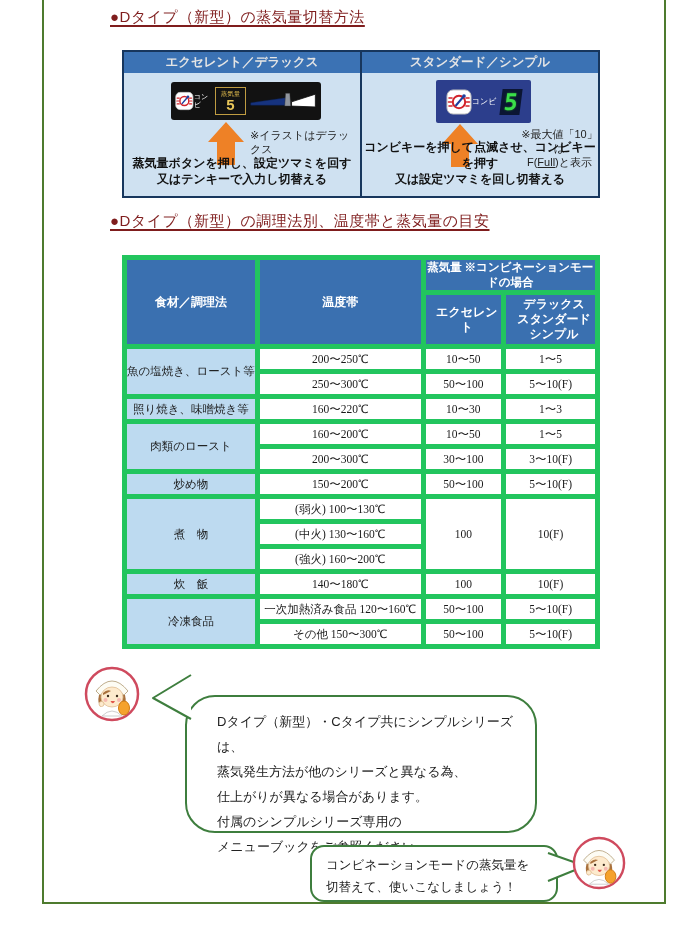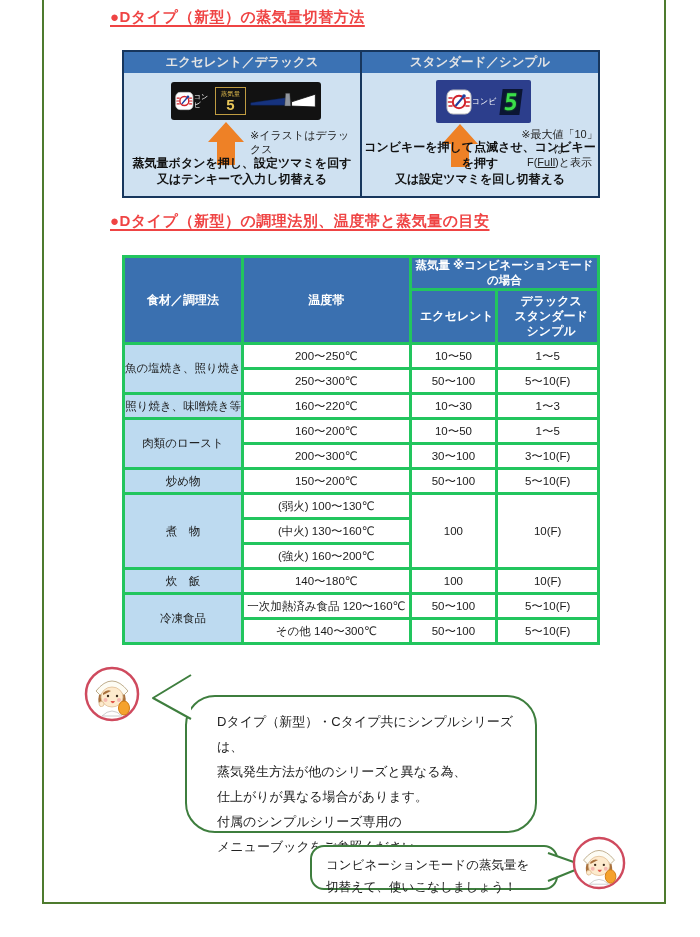--- a/index.html
+++ b/index.html
@@ -3,21 +3,21 @@
 <meta charset="utf-8">
 <style>
   * { box-sizing: border-box; margin: 0; padding: 0; }
   body { background: #fff; font-family: "Liberation Sans", "DejaVu Sans", sans-serif; }
   .page { position: relative; width: 700px; height: 937px; background: #fff; overflow: hidden; color: #111; }
 
   
   .frame { position: absolute; left: 42px; top: -4px; width: 624px; height: 908px;
            border: 2px solid #4e7b2e; border-top: none; pointer-events: none; }
 
-  .sec-title { position: absolute; left: 110px; font-size: 15px; font-weight: bold; color: #ef4444;
+  .sec-title { position: absolute; left: 110px; font-size: 15px; font-weight: normal; color: #7f1d1d;
                text-decoration: underline; text-decoration-thickness: 2px; text-underline-offset: 3px;
                letter-spacing: .5px; }
   #title1 { top: 8px; }
   #title2 { top: 212px; }
 
   
   .t1 { position: absolute; left: 122px; top: 50px; width: 478px; height: 148px;
         border: 2px solid #17365d; display: flex; flex-direction: column; }
   .t1-heads { display: flex; height: 21px; background: #3b72b4; }
   .t1-heads .h { flex: 1; color: #e5e5e5; font-size: 12.5px; font-weight: bold; text-align: center; line-height: 21px; }
@@ -41,33 +41,33 @@
              background: #0b1533; padding: 0 3px; transform: skewX(-7deg); text-shadow: 0 0 2px #2a8f2a; }
 
   .up-arrow { position: absolute; width: 36px; height: 43px; }
   .ill-note { position: absolute; font-size: 11px; color: #222; line-height: 14px; }
   .instr { position: absolute; bottom: 9px; width: 100%; text-align: center; font-size: 12px;
            font-weight: bold; line-height: 16px; color: #111; }
   .u { text-decoration: underline; }
 
   
   .t2 { position: absolute; left: 122px; top: 255px; width: 478px; border-collapse: collapse; }
-  .t2 th, .t2 td { border: 3px solid #22c55e; }
+  .t2 th, .t2 td { border: 5px solid #22c55e; font-family: Liberation Serif, serif; }
   .t2 { border: 2px solid #3c3c3c; }
   .t2 th { background: #3a70b0; color: #fff; font-weight: bold; font-size: 12px; text-align: center; }
   .t2 th.group { height: 24px; font-size: 11.5px; }
   .t2 th.sub { height: 54px; white-space: pre-line; line-height: 15px; padding-left: 7px; }
   .t2 td { height: 25px; font-size: 11.5px; text-align: center; background: #fff; color: #1a1a1a; white-space: nowrap; }
   .t2 td.food { background: #bddaf0; }
 
   
   .bubble { position: absolute; background: #fff; border: 2px solid #3e7e3e; }
   #bubble1 { left: 185px; top: 655px; width: 352px; height: 138px; border-radius: 30px; padding: 12px 10px 0 30px; margin-top: 40px; }
   #bubble1 .ln { font-size: 13px; line-height: 25px; color: #222; }
-  #bubble2 { left: 310px; top: 845px; width: 248px; height: 45px; border-radius: 14px; padding: 7px 12px 0 14px; }
+  #bubble2 { left: 310px; top: 845px; width: 248px; height: 57px; border-radius: 14px; padding: 7px 12px 0 14px; }
   #bubble2 .ln { font-size: 12.5px; line-height: 22px; color: #222; }
   .tail { position: absolute; z-index: 3; }
   .mascot { position: absolute; z-index: 4; }
 </style>
 </head>
 <body>
 
 <div class="page">
   <div class="frame"></div>
 
@@ -188,21 +188,21 @@
       </tr>
       <tr>
         <th class="sub">エクセレント</th>
         <th class="sub">デラックス
 スタンダード
 シンプル</th>
       </tr>
     </thead>
     <tbody>
       <tr>
-        <td class="food" rowspan="2">魚の塩焼き、照り焼き</td>
+        <td class="food" rowspan="2">魚の塩焼き、ロースト等</td>
         <td>200〜250℃</td>
         <td>10〜50</td>
         <td>1〜5</td>
       </tr>
       <tr>
         <td>250〜300℃</td>
         <td>50〜100</td>
         <td>5〜10(F)</td>
       </tr>
       <tr>
@@ -246,21 +246,21 @@
         <td>100</td>
         <td>10(F)</td>
       </tr>
       <tr>
         <td class="food" rowspan="2">冷凍食品</td>
         <td>一次加熱済み食品 120〜160℃</td>
         <td>50〜100</td>
         <td>5〜10(F)</td>
       </tr>
       <tr>
-        <td>その他 140〜300℃</td>
+        <td>その他 150〜300℃</td>
         <td>50〜100</td>
         <td>5〜10(F)</td>
       </tr>
     </tbody>
   </table>
 
   <svg class="mascot" style="left:84px; top:666px;" width="56" height="56" viewBox="0 0 56 56">
       <use href="#mascot-face"></use>
     </svg>
   <svg class="tail" style="left:150px; top:672px;" width="42" height="50" viewBox="0 0 42 50">

